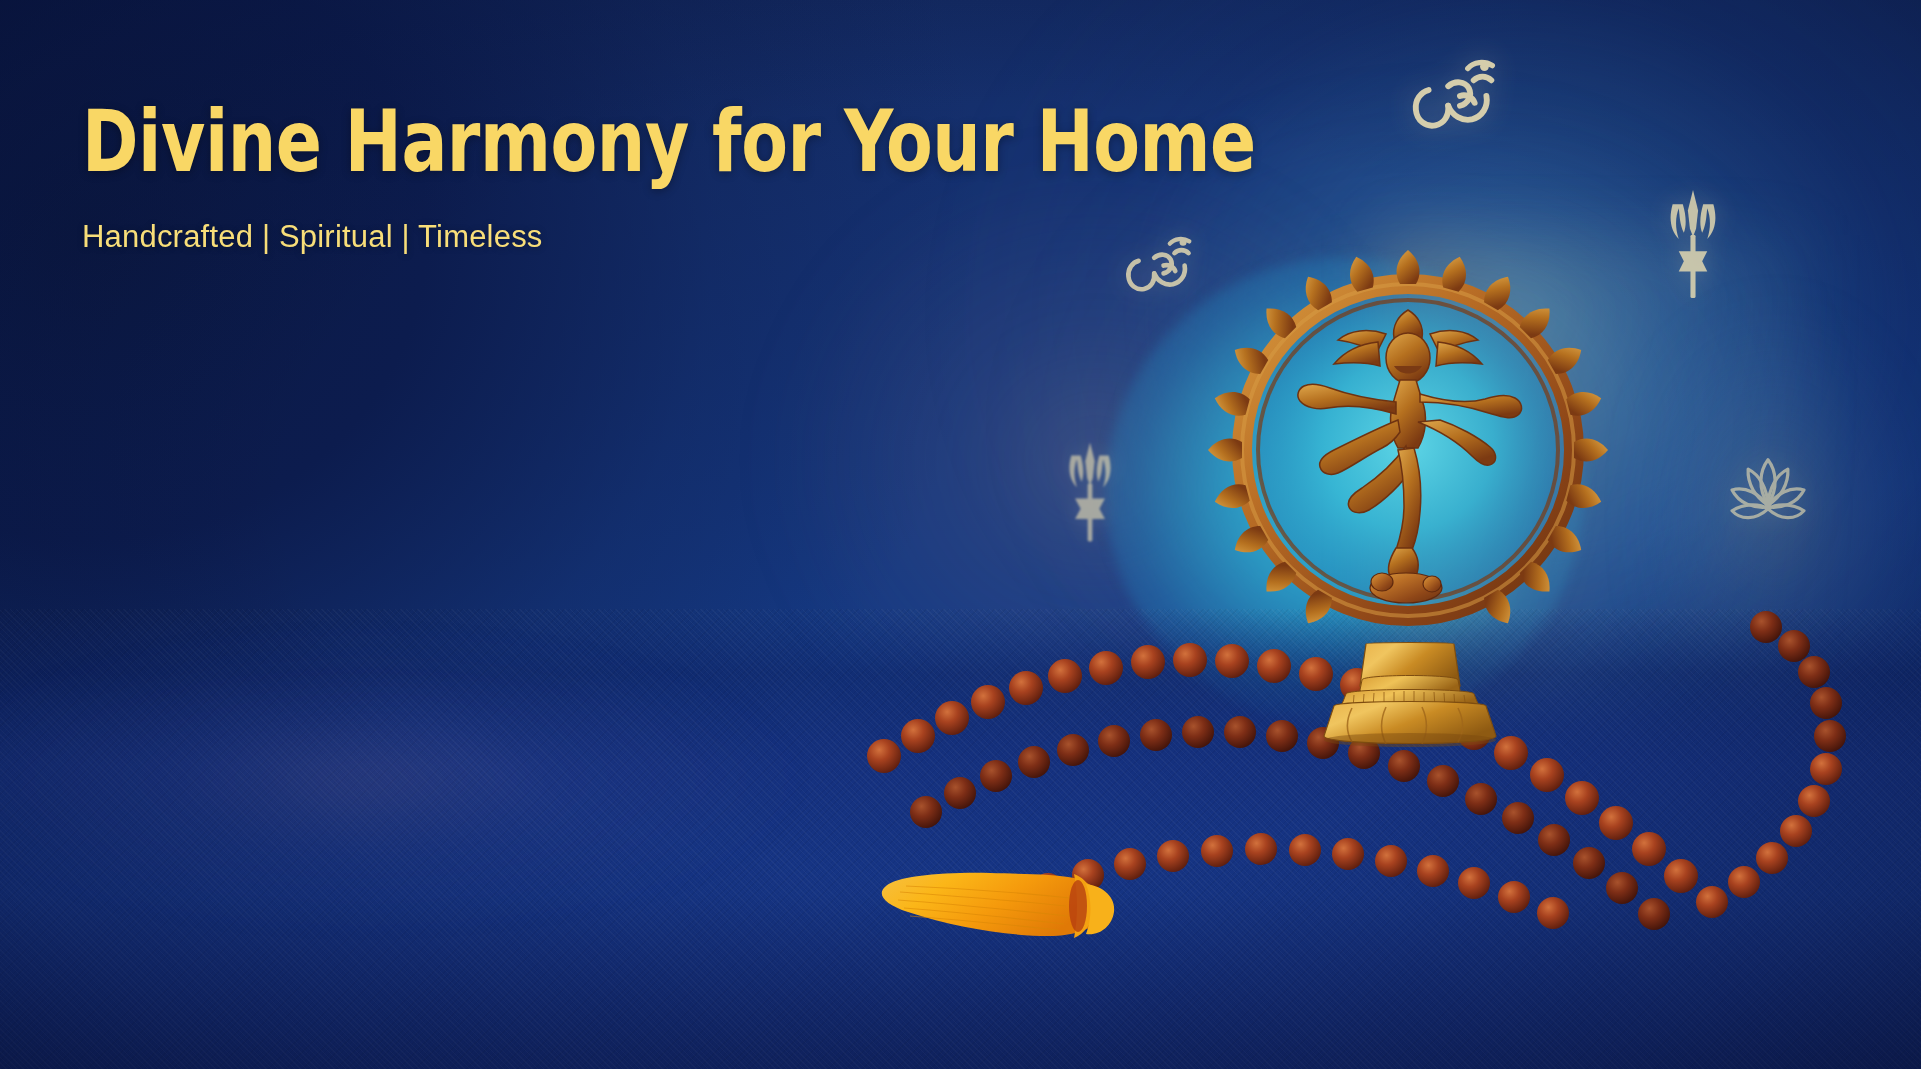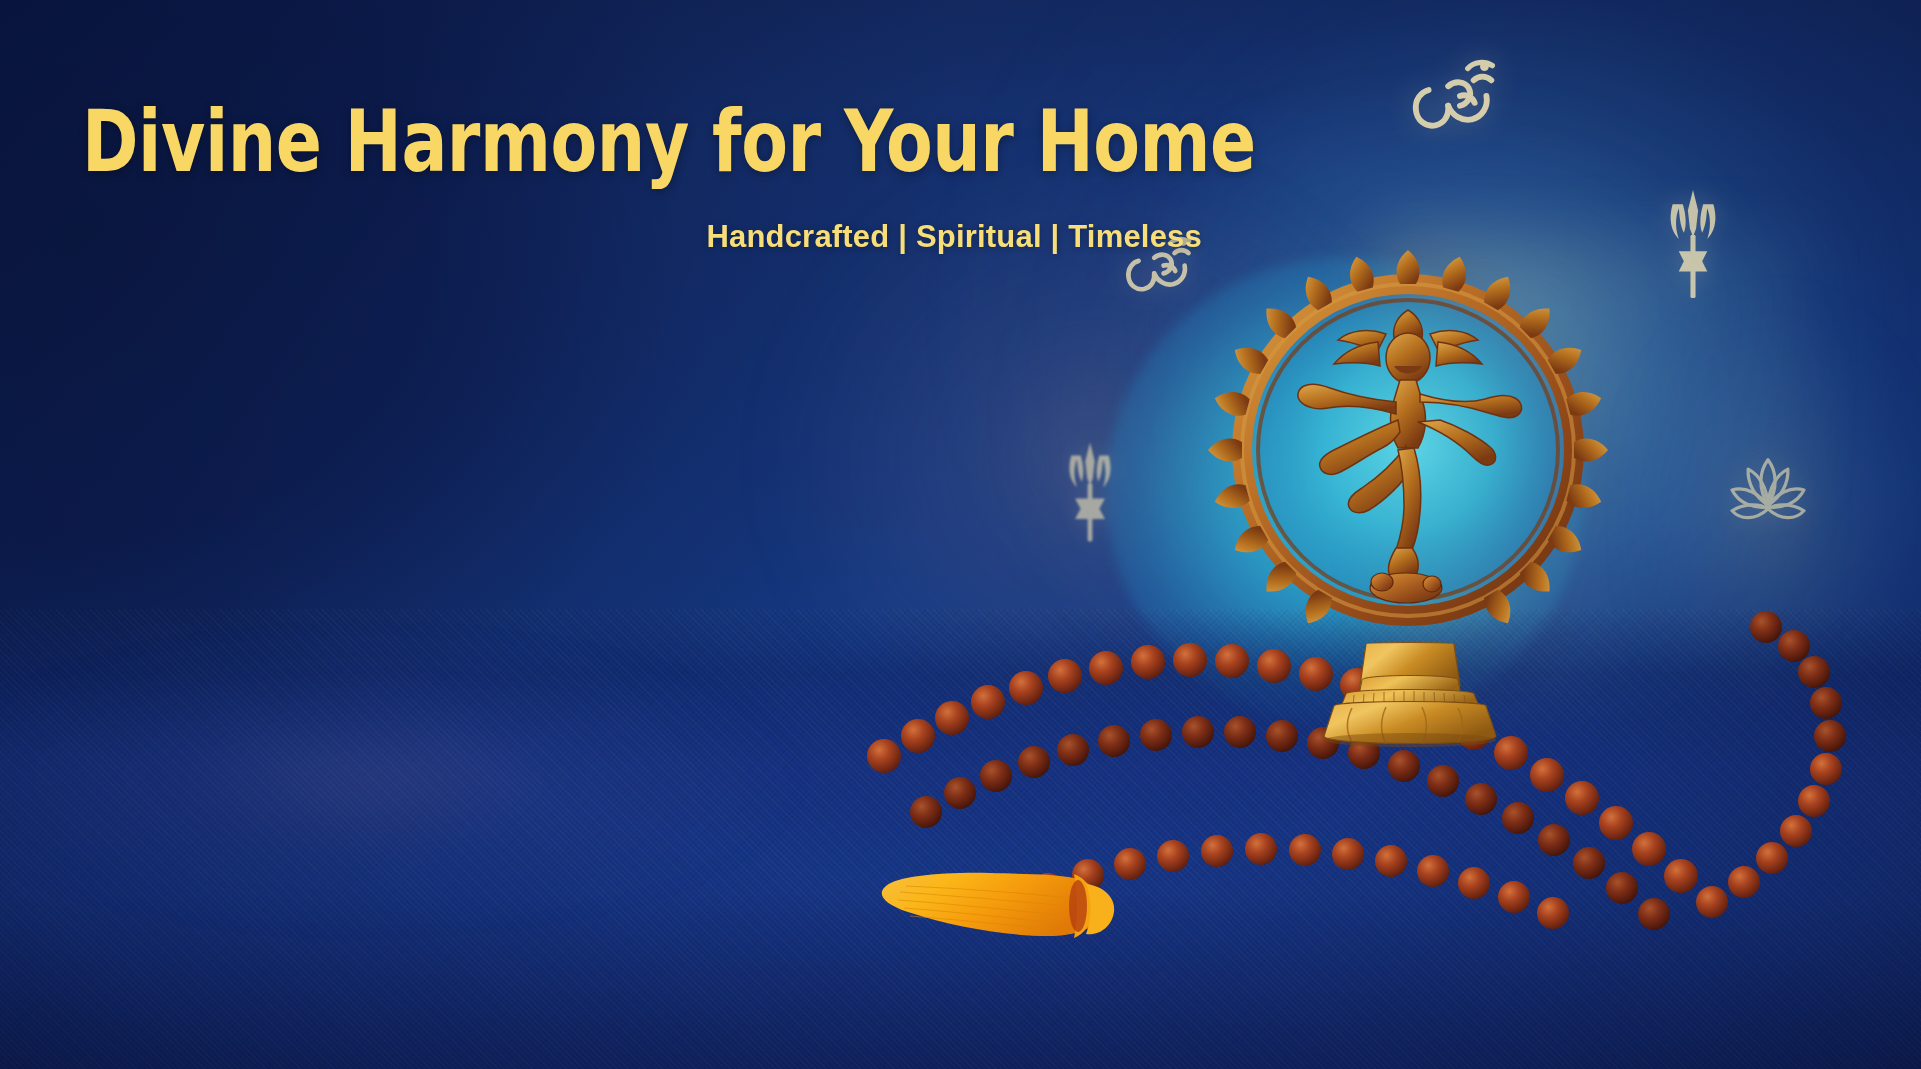--- a/index.html
+++ b/index.html
@@ -100,25 +100,24 @@
     line-height:1.27;
     font-weight:400;
     color:#F8DE79;
     max-width:830px;
     letter-spacing:0.1px;
     text-shadow:0 1px 7px rgba(0,0,0,0.30);
   }
   .tagline {
     margin-top:36px;
     font-size:31px;
-    font-weight:700;
+    font-weight:400;
     color:#F8DE79;
     letter-spacing:0.2px;
     text-shadow:0 1px 7px rgba(0,0,0,0.30);
-    text-align:right;
   }
 
   
   .glyph { position:absolute; z-index:22; pointer-events:none; }
   .glyph svg { display:block; width:100%; height:100%; }
   .glyph-om1  { left:1409px; top:42px;  width:98px;  height:104px; opacity:0.88; filter:blur(0.6px) drop-shadow(0 0 14px rgba(255,240,190,0.30)); }
   .glyph-om2  { left:1123px; top:222px; width:78px;  height:84px;  opacity:0.80; filter:blur(0.6px) drop-shadow(0 0 12px rgba(255,240,190,0.26)); }
   .glyph-tri1 { left:1662px; top:188px; width:62px;  height:112px; opacity:0.80; filter:blur(0.7px) drop-shadow(0 0 12px rgba(255,240,190,0.26)); }
   .glyph-tri2 { left:1062px; top:440px; width:56px;  height:104px; opacity:0.62; filter:blur(0.9px) drop-shadow(0 0 10px rgba(255,240,190,0.20)); }
   .glyph-lotus{ left:1716px; top:452px; width:104px; height:74px;  opacity:0.62; filter:blur(0.7px) drop-shadow(0 0 12px rgba(255,240,190,0.22)); }

